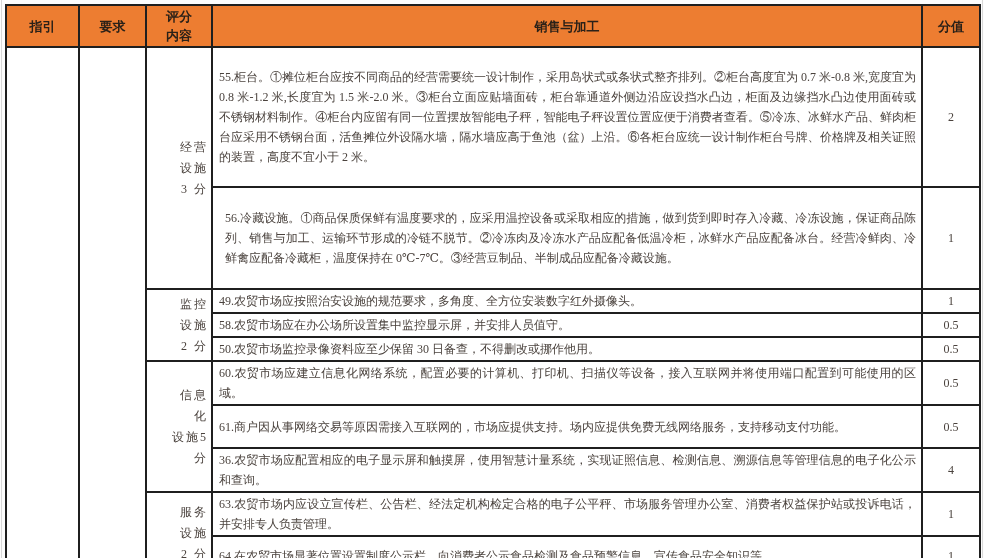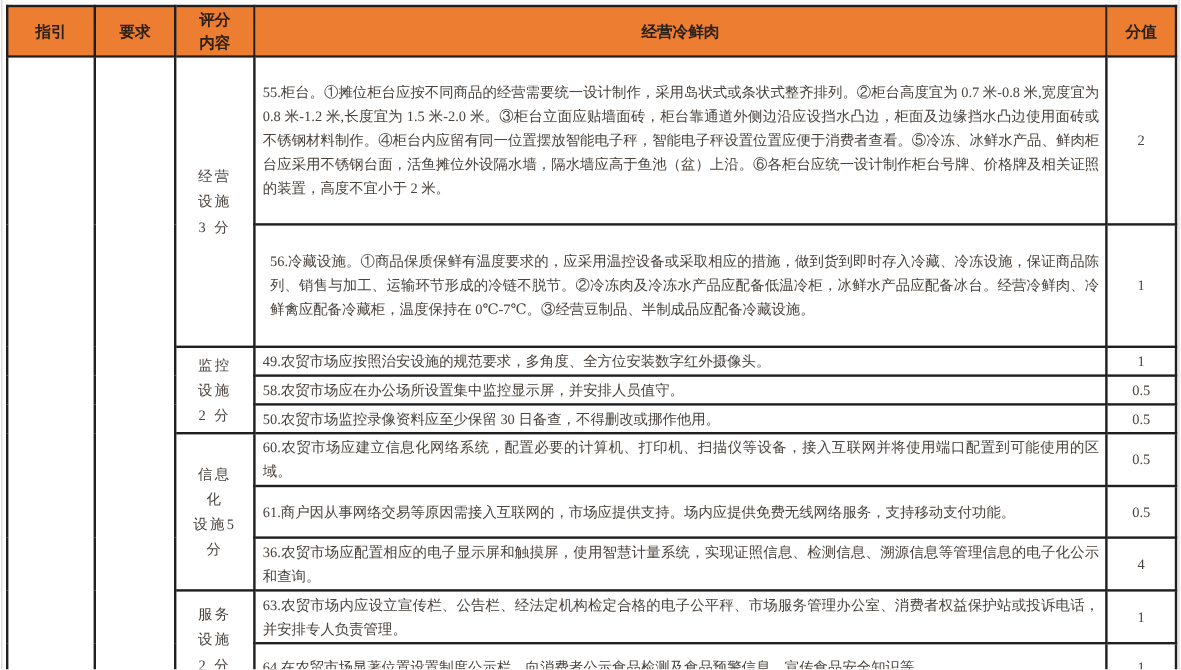--- a/index.html
+++ b/index.html
@@ -58,21 +58,21 @@
     text-align: center;
     height: 38px;
     padding: 1px 2px;
   }
   td.criterion {
     text-align: justify;
     text-justify: inter-ideograph;
     padding: 1px 5px 1px 6px;
   }
   td.group-label {
-    text-align: center;
+    text-align: right;
     white-space: pre-line;
     letter-spacing: 2px;
     line-height: 21px;
   }
   td.score {
     text-align: center;
   }
   .preline { white-space: pre-line; margin-top: 34px; }
 
   
@@ -93,21 +93,21 @@
         <col class="c-content">
         <col class="c-std">
         <col class="c-score">
     </colgroup>
     <thead>
       <tr>
         <th>指引</th>
         <th>要求</th>
         <th class="preline">评分
 内容</th>
-        <th>经营冷鲜肉</th>
+        <th>销售与加工</th>
         <th>分值</th>
       </tr>
     </thead>
     <tbody>
       <tr class="r55">
         <td rowspan="10"></td>
         <td rowspan="10"></td>
         <td class="group-label" rowspan="2">经营
 设施
 3 分</td>

